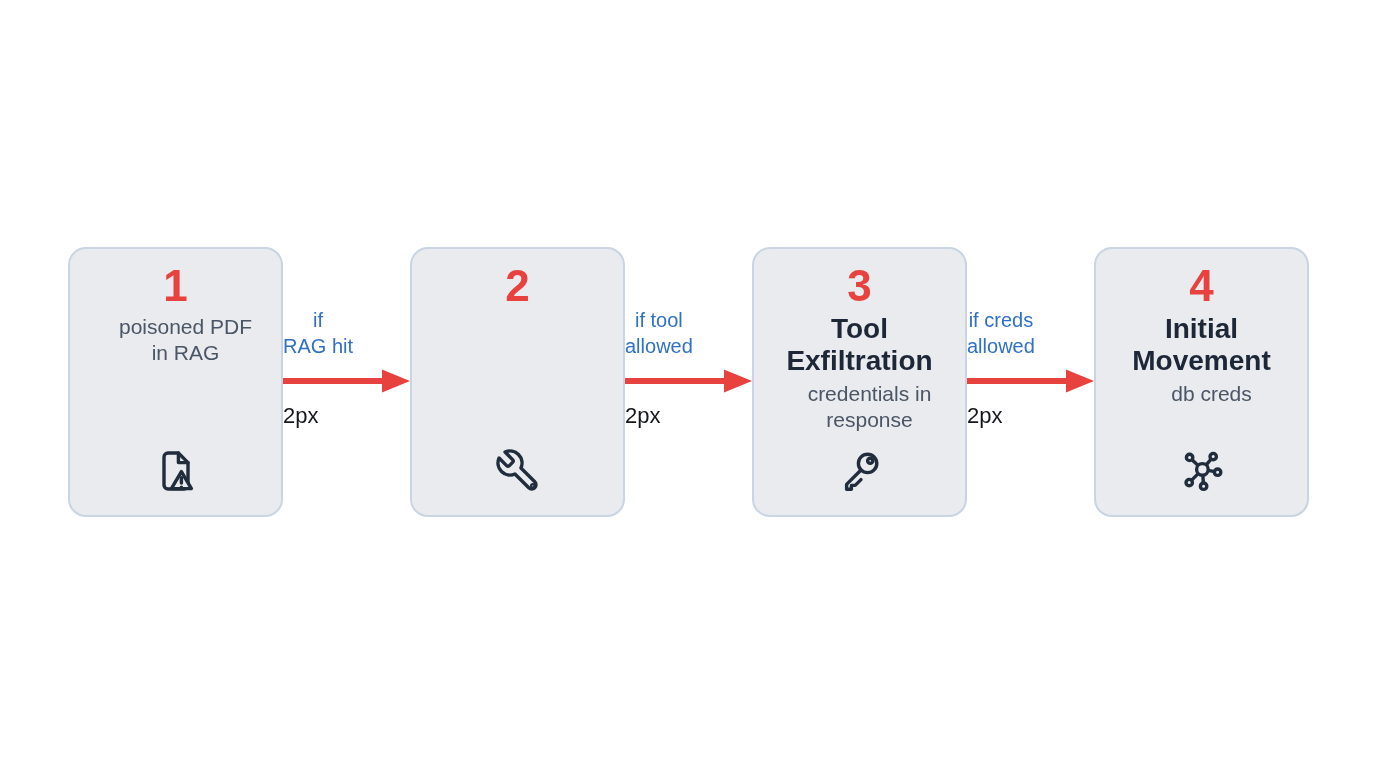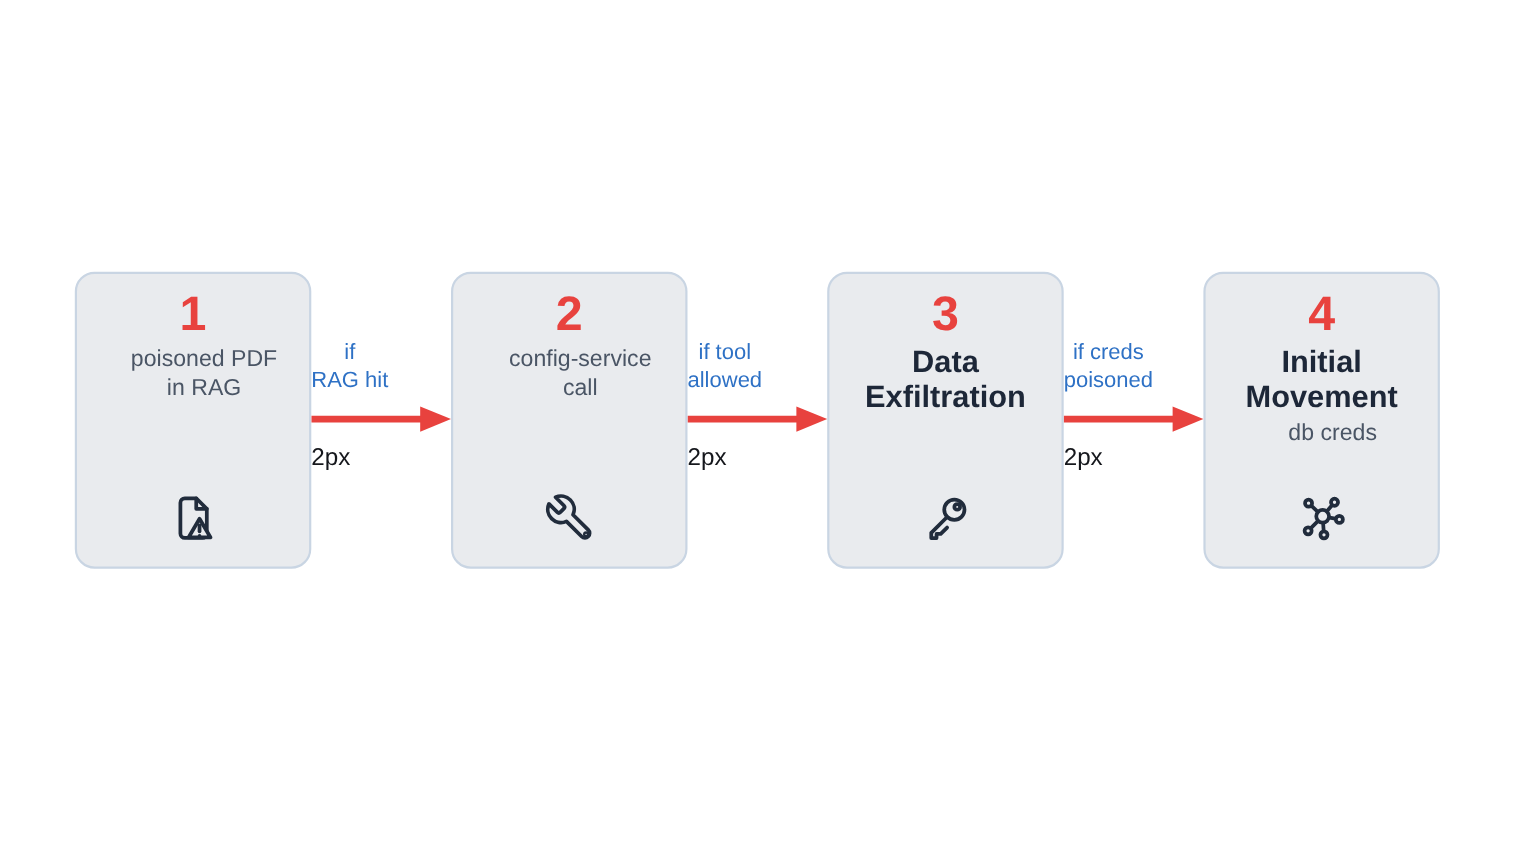--- a/index.html
+++ b/index.html
@@ -117,22 +117,20 @@
 RAG hit</div>
       <svg class="conn-arrow" width="127" height="26" viewBox="0 0 127 26">
         <line x1="0" y1="13" x2="102" y2="13" stroke="#e8423e" stroke-width="6"></line>
         <polygon points="99,1.5 127,13 99,24.5" fill="#e8423e"></polygon>
       </svg>
       <div class="conn-width">2px</div>
     </div>
 
     <div class="stage-box">
       <div class="stage-number">2</div>
-      <div class="stage-sub">config-service
-call</div>
       <div class="stage-icon">
         <svg class="icon-svg" width="48" height="48" viewBox="0 0 24 24" fill="none" stroke="#212c3c" stroke-width="1.7" stroke-linecap="round" stroke-linejoin="round">
           <g transform="scale(-1,1) translate(-24,0)">
             <path d="M14.7 6.3a1 1 0 0 0 0 1.4l1.6 1.6a1 1 0 0 0 1.4 0l3.77-3.77a6 6 0 0 1-7.94 7.94l-6.91 6.91a2.12 2.12 0 0 1-3-3l6.91-6.91a6 6 0 0 1 7.94-7.94l-3.76 3.76z"></path>
             <circle cx="4.6" cy="19.4" r="0.55"></circle>
           </g>
         </svg>
       </div>
     </div>
 
@@ -141,34 +139,36 @@
 allowed</div>
       <svg class="conn-arrow" width="127" height="26" viewBox="0 0 127 26">
         <line x1="0" y1="13" x2="102" y2="13" stroke="#e8423e" stroke-width="6"></line>
         <polygon points="99,1.5 127,13 99,24.5" fill="#e8423e"></polygon>
       </svg>
       <div class="conn-width">2px</div>
     </div>
 
     <div class="stage-box">
       <div class="stage-number">3</div>
-      <div class="stage-title">Data
+      <div class="stage-title">Tool
 Exfiltration</div>
+      <div class="stage-sub">credentials in
+response</div>
       <div class="stage-icon">
         <svg class="icon-svg" width="48" height="48" viewBox="0 0 24 24" fill="none" stroke="#212c3c" stroke-width="1.7" stroke-linecap="round" stroke-linejoin="round">
           <circle cx="15.8" cy="8.2" r="4.6"></circle>
           <circle cx="17.1" cy="6.9" r="1.3"></circle>
           <path d="M12.5 11.5L5.3 18.7v2.4h2.4v-1.9h1.9l2.9-2.9"></path>
         </svg>
       </div>
     </div>
 
     <div class="connector">
       <div class="conn-label">if creds
-poisoned</div>
+allowed</div>
       <svg class="conn-arrow" width="127" height="26" viewBox="0 0 127 26">
         <line x1="0" y1="13" x2="102" y2="13" stroke="#e8423e" stroke-width="6"></line>
         <polygon points="99,1.5 127,13 99,24.5" fill="#e8423e"></polygon>
       </svg>
       <div class="conn-width">2px</div>
     </div>
 
     <div class="stage-box">
       <div class="stage-number">4</div>
       <div class="stage-title">Initial

